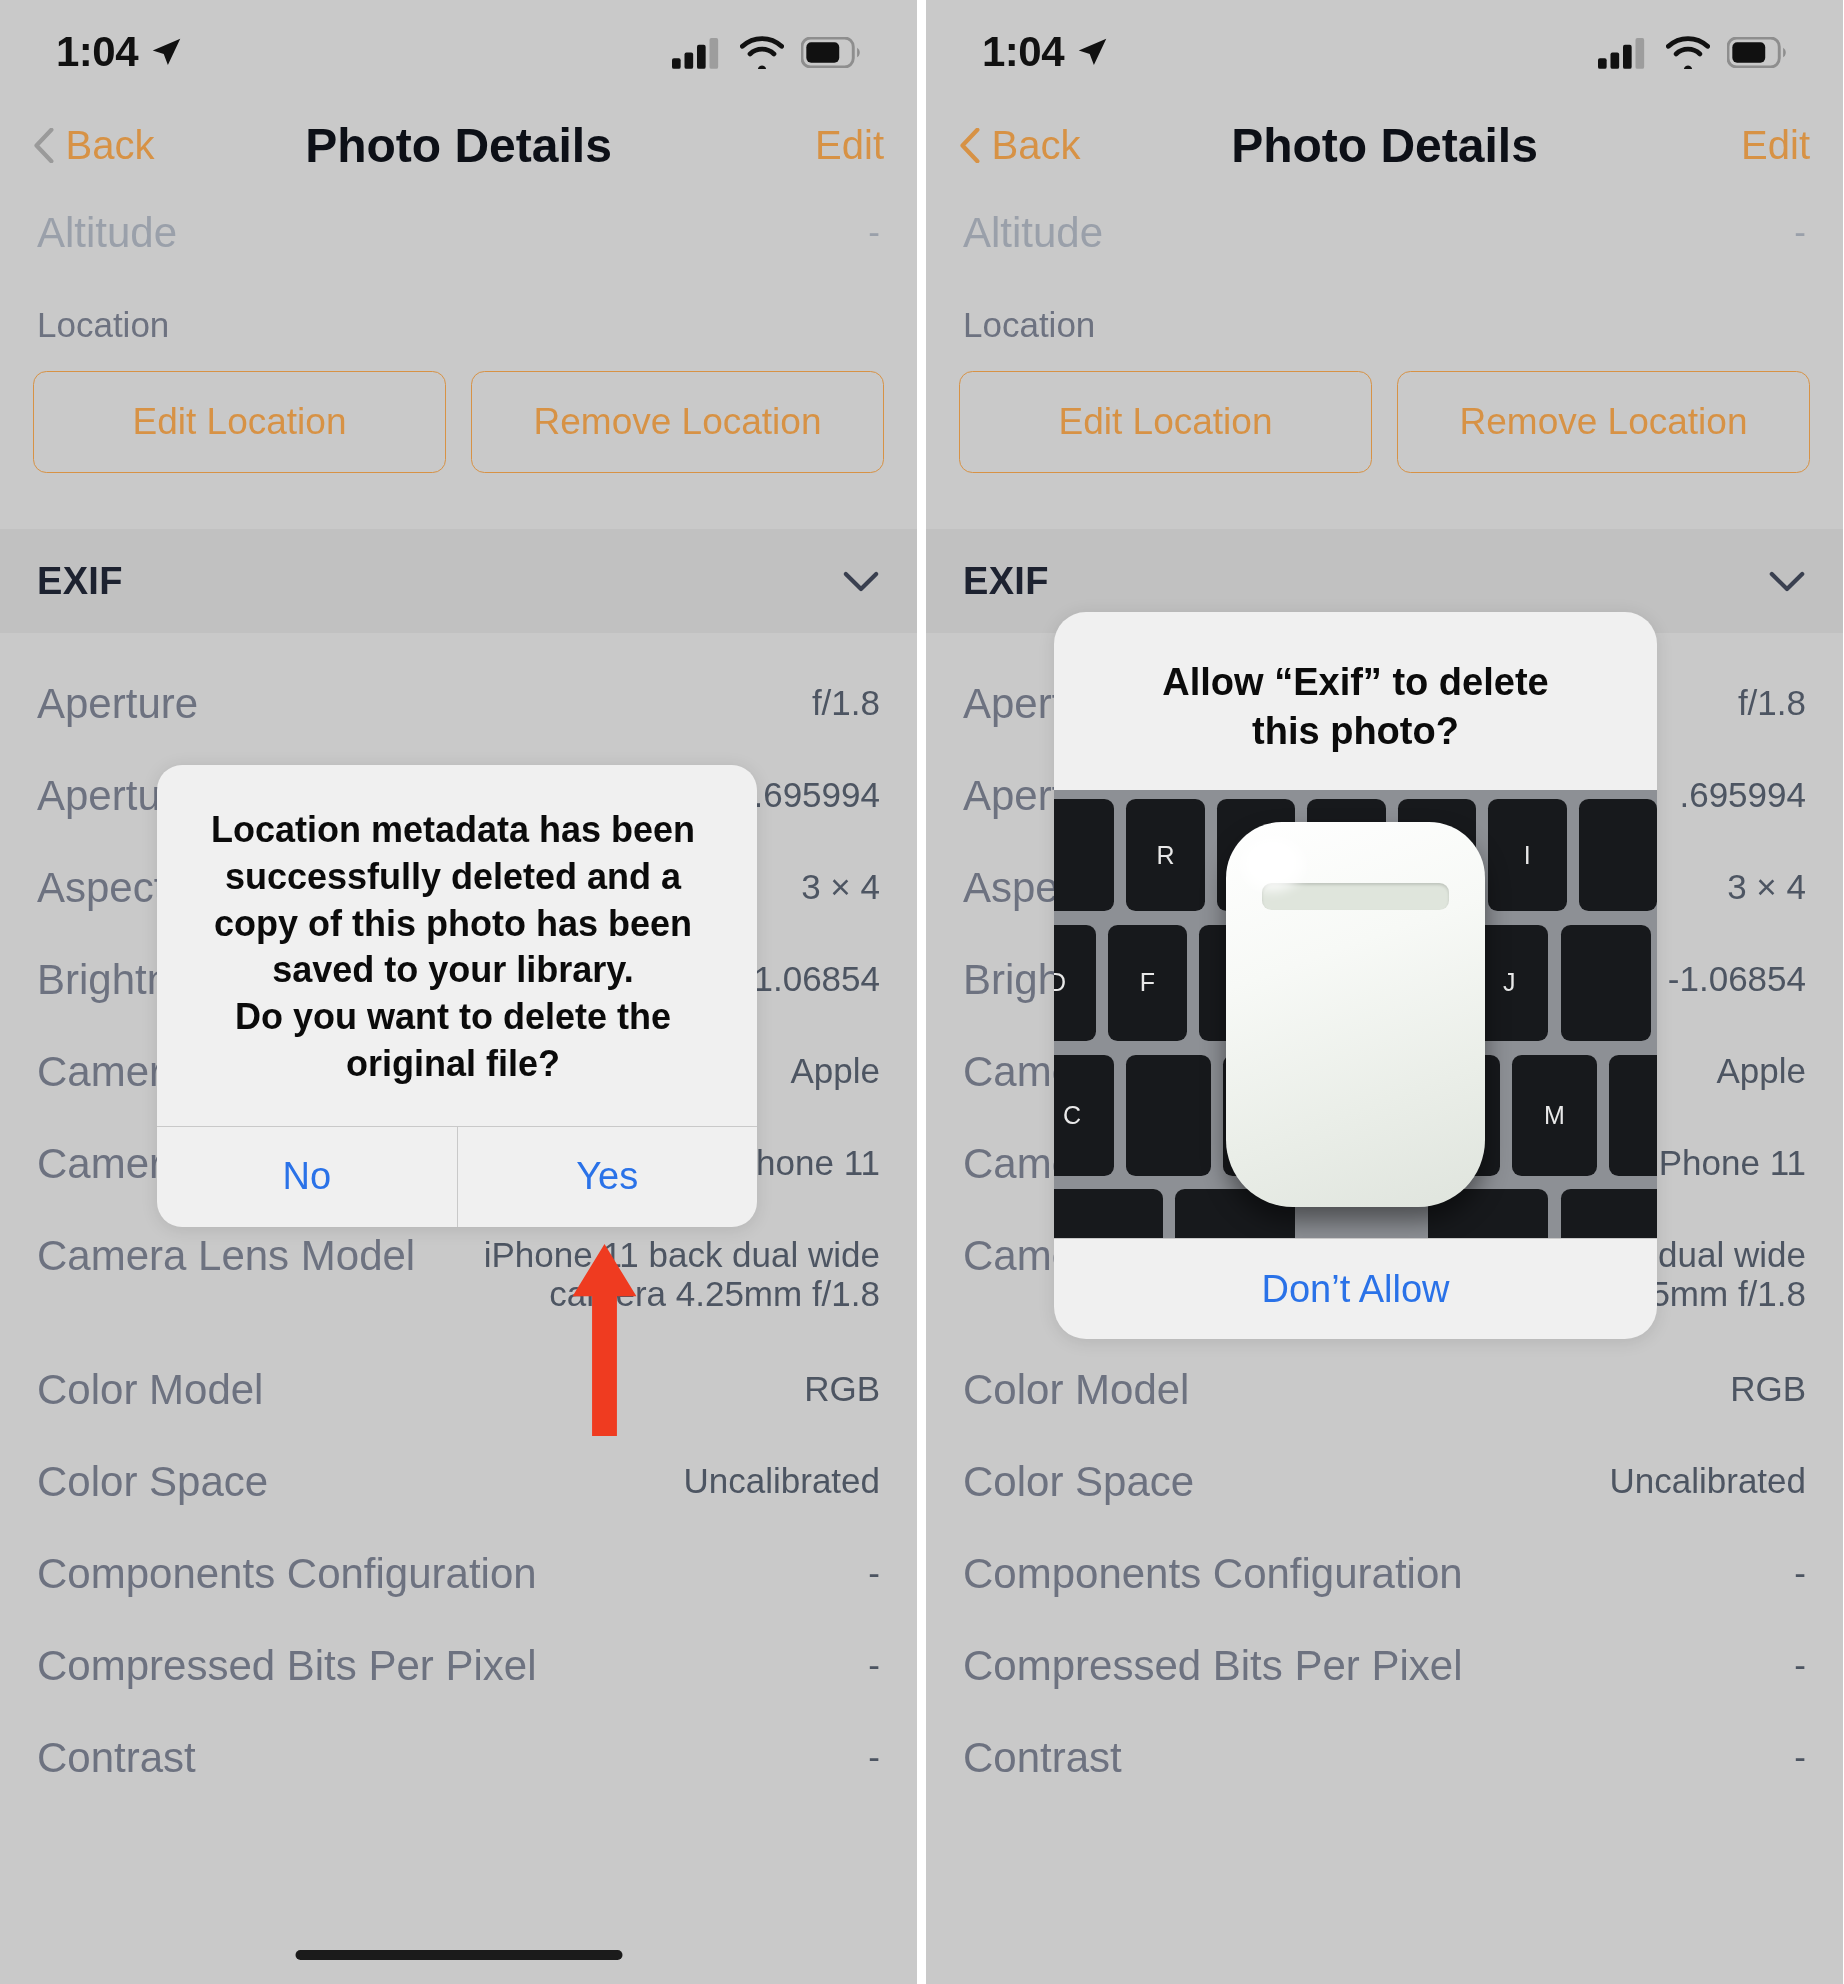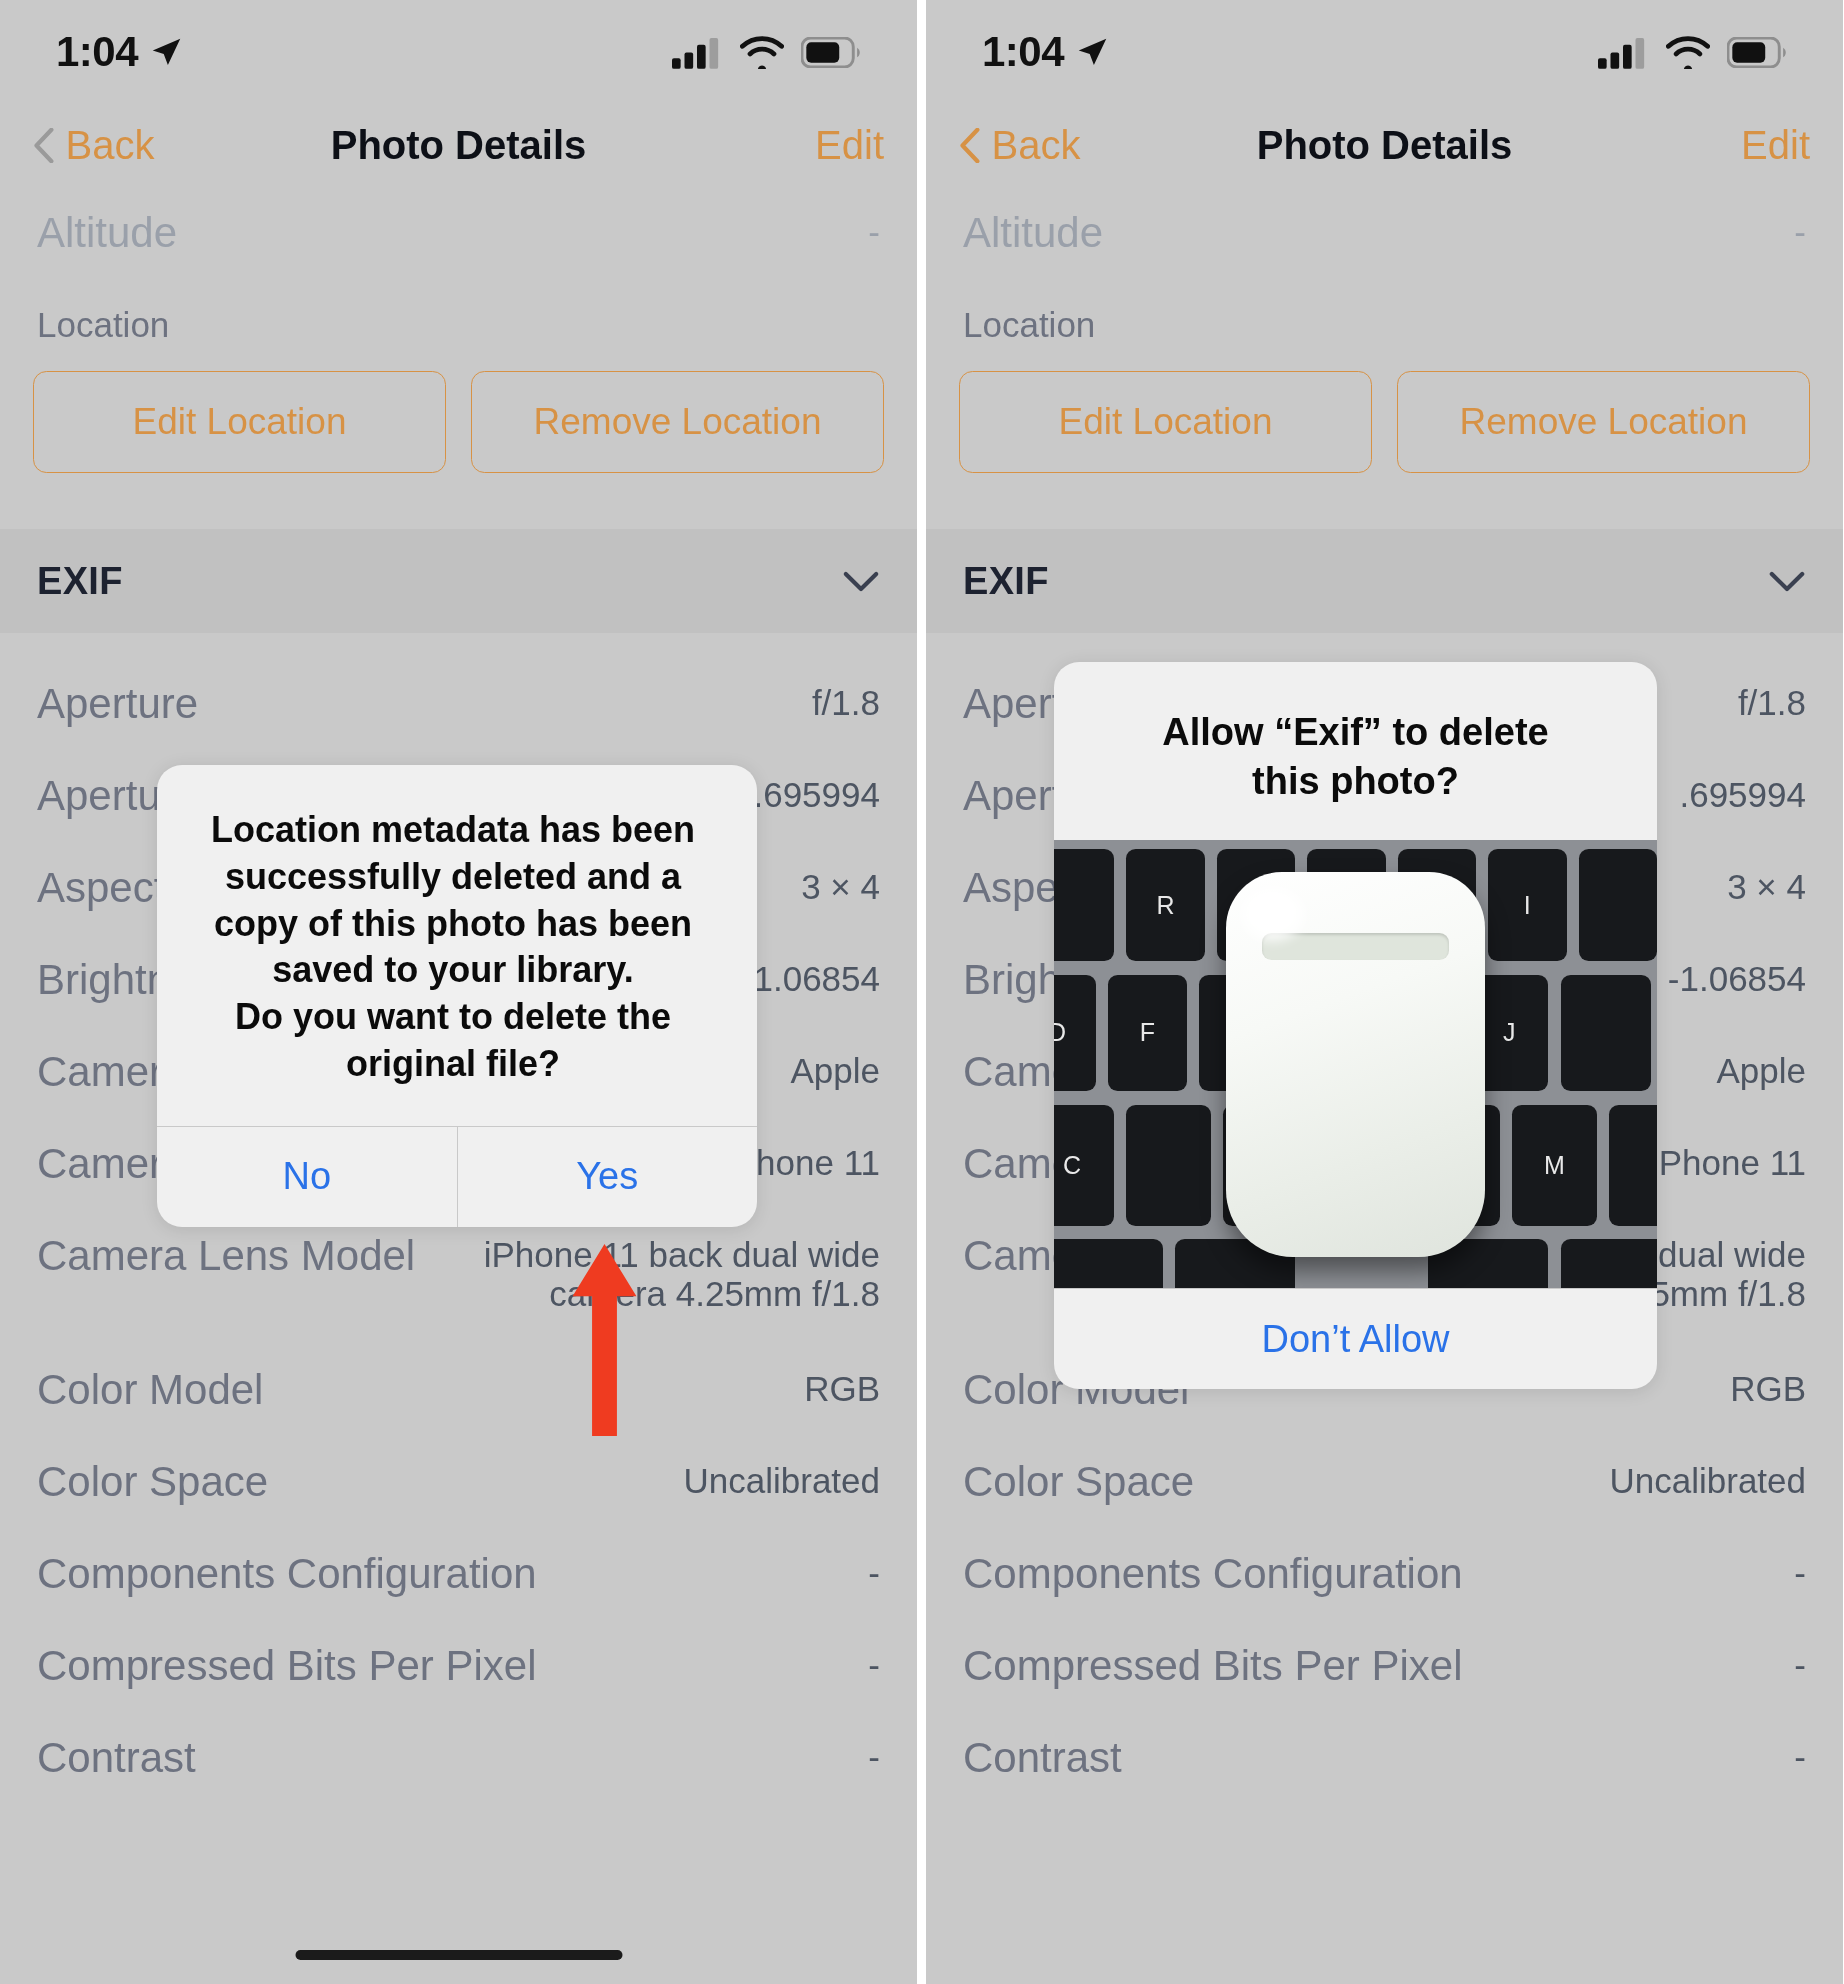--- a/index.html
+++ b/index.html
@@ -48,21 +48,21 @@
     padding: 0 33px;
     position: relative;
   }
   .nav-back {
     display: flex; align-items: center; gap: 11.5px;
     color: #d79245; font-size: 40px;
   }
   .chev-left { width: 21px; height: 35px; display:block; }
   .nav-title {
     position: absolute; left: 0; right: 0; text-align: center;
-    font-size: 40px; font-weight: 700; color: #0d1017;
+    font-size: 48px; font-weight: 700; color: #0d1017;
     pointer-events: none;
   }
   .nav-edit {
     margin-left: auto; color: #d79245; font-size: 40px;
   }
 
   
   .content { position: relative; }
   .row {
     display: flex; align-items: flex-start; justify-content: space-between;
@@ -131,21 +131,21 @@
     display: flex; border-top: 1px solid #c9c9c9;
   }
   .dlg-actions .btn {
     flex: 1; height: 100px;
     display: flex; align-items: center; justify-content: center;
     font-size: 38px; color: #2a72e8;
   }
   .dlg-actions .btn + .btn { border-left: 1px solid #c9c9c9; }
   .dlg-actions .btn.bold { font-weight: 700; }
 
-  .dlg2 { left: 128px; top: 662px; width: 603px; }
+  .dlg2 { left: 128px; top: 612px; width: 603px; border-radius: 32px; }
   .dlg2 .dlg-title {
     font-size: 38px; font-weight: 700; color: #0b0b0b;
     text-align: center; line-height: 1.28; padding: 46px 44px 35px 44px;
     white-space: pre-line;
   }
   .photo-thumb {
     width: 100%; height: 448px; position: relative; overflow: hidden;
     background: #111418;
   }
 

